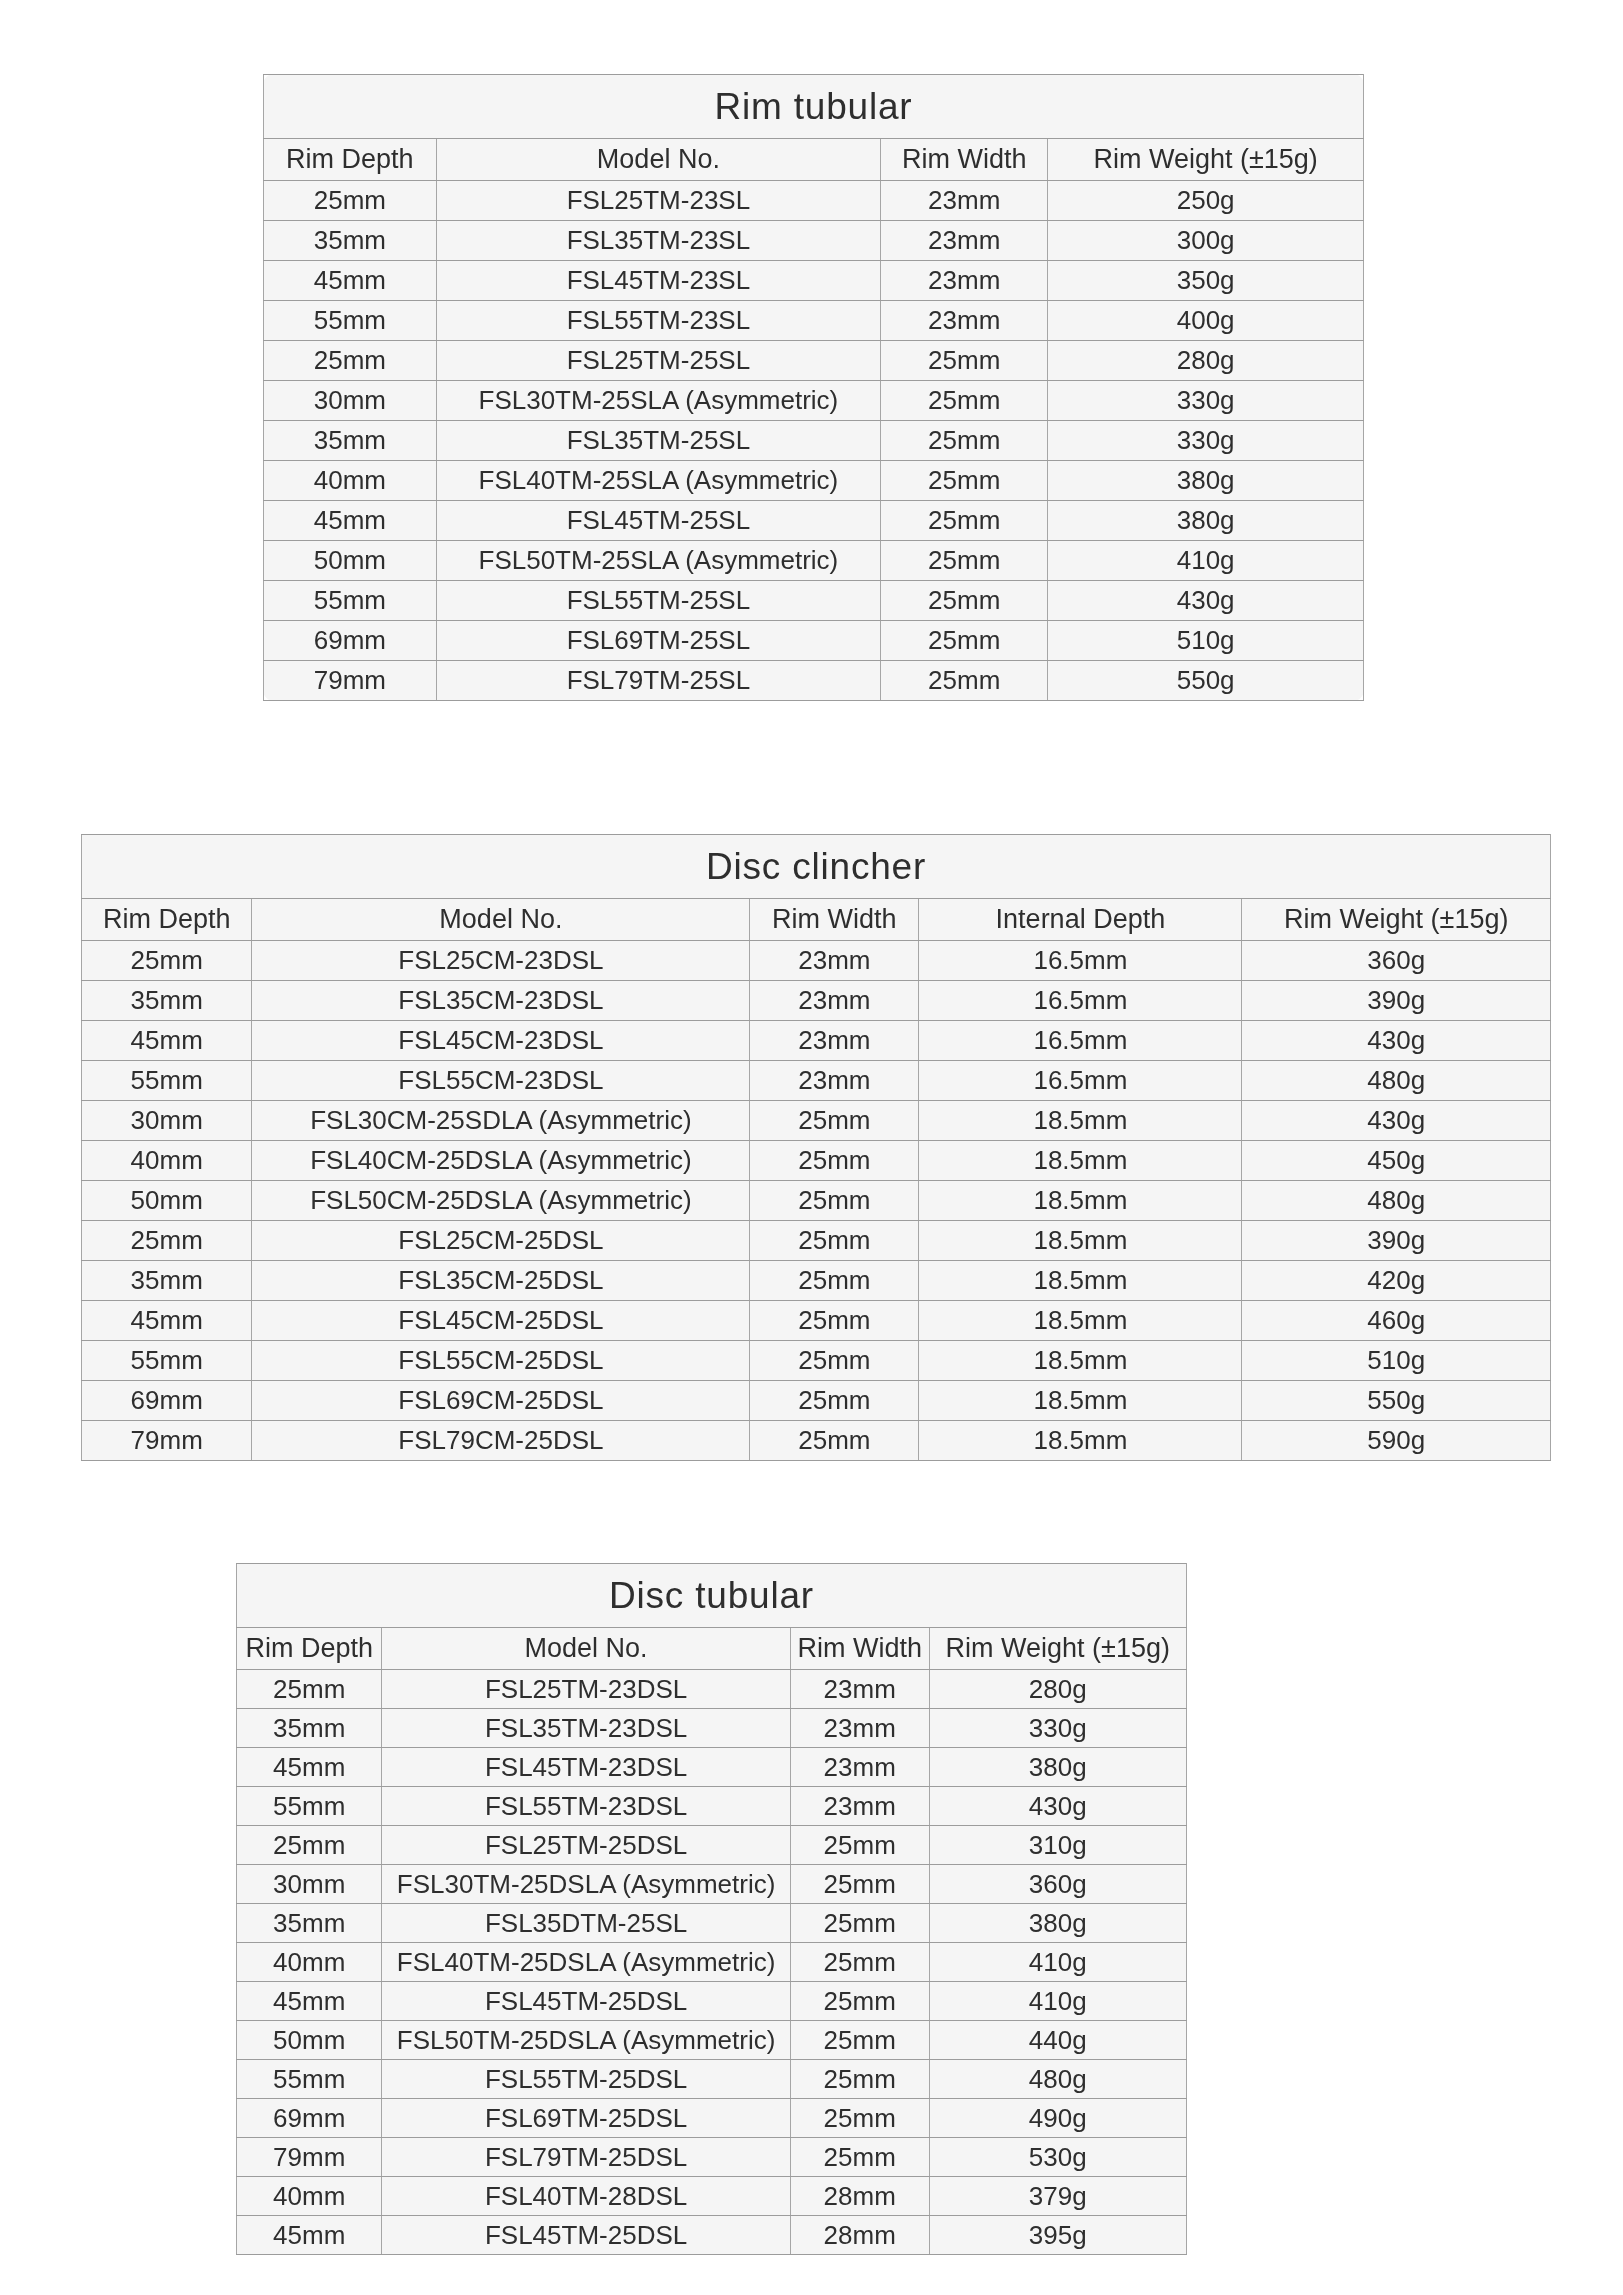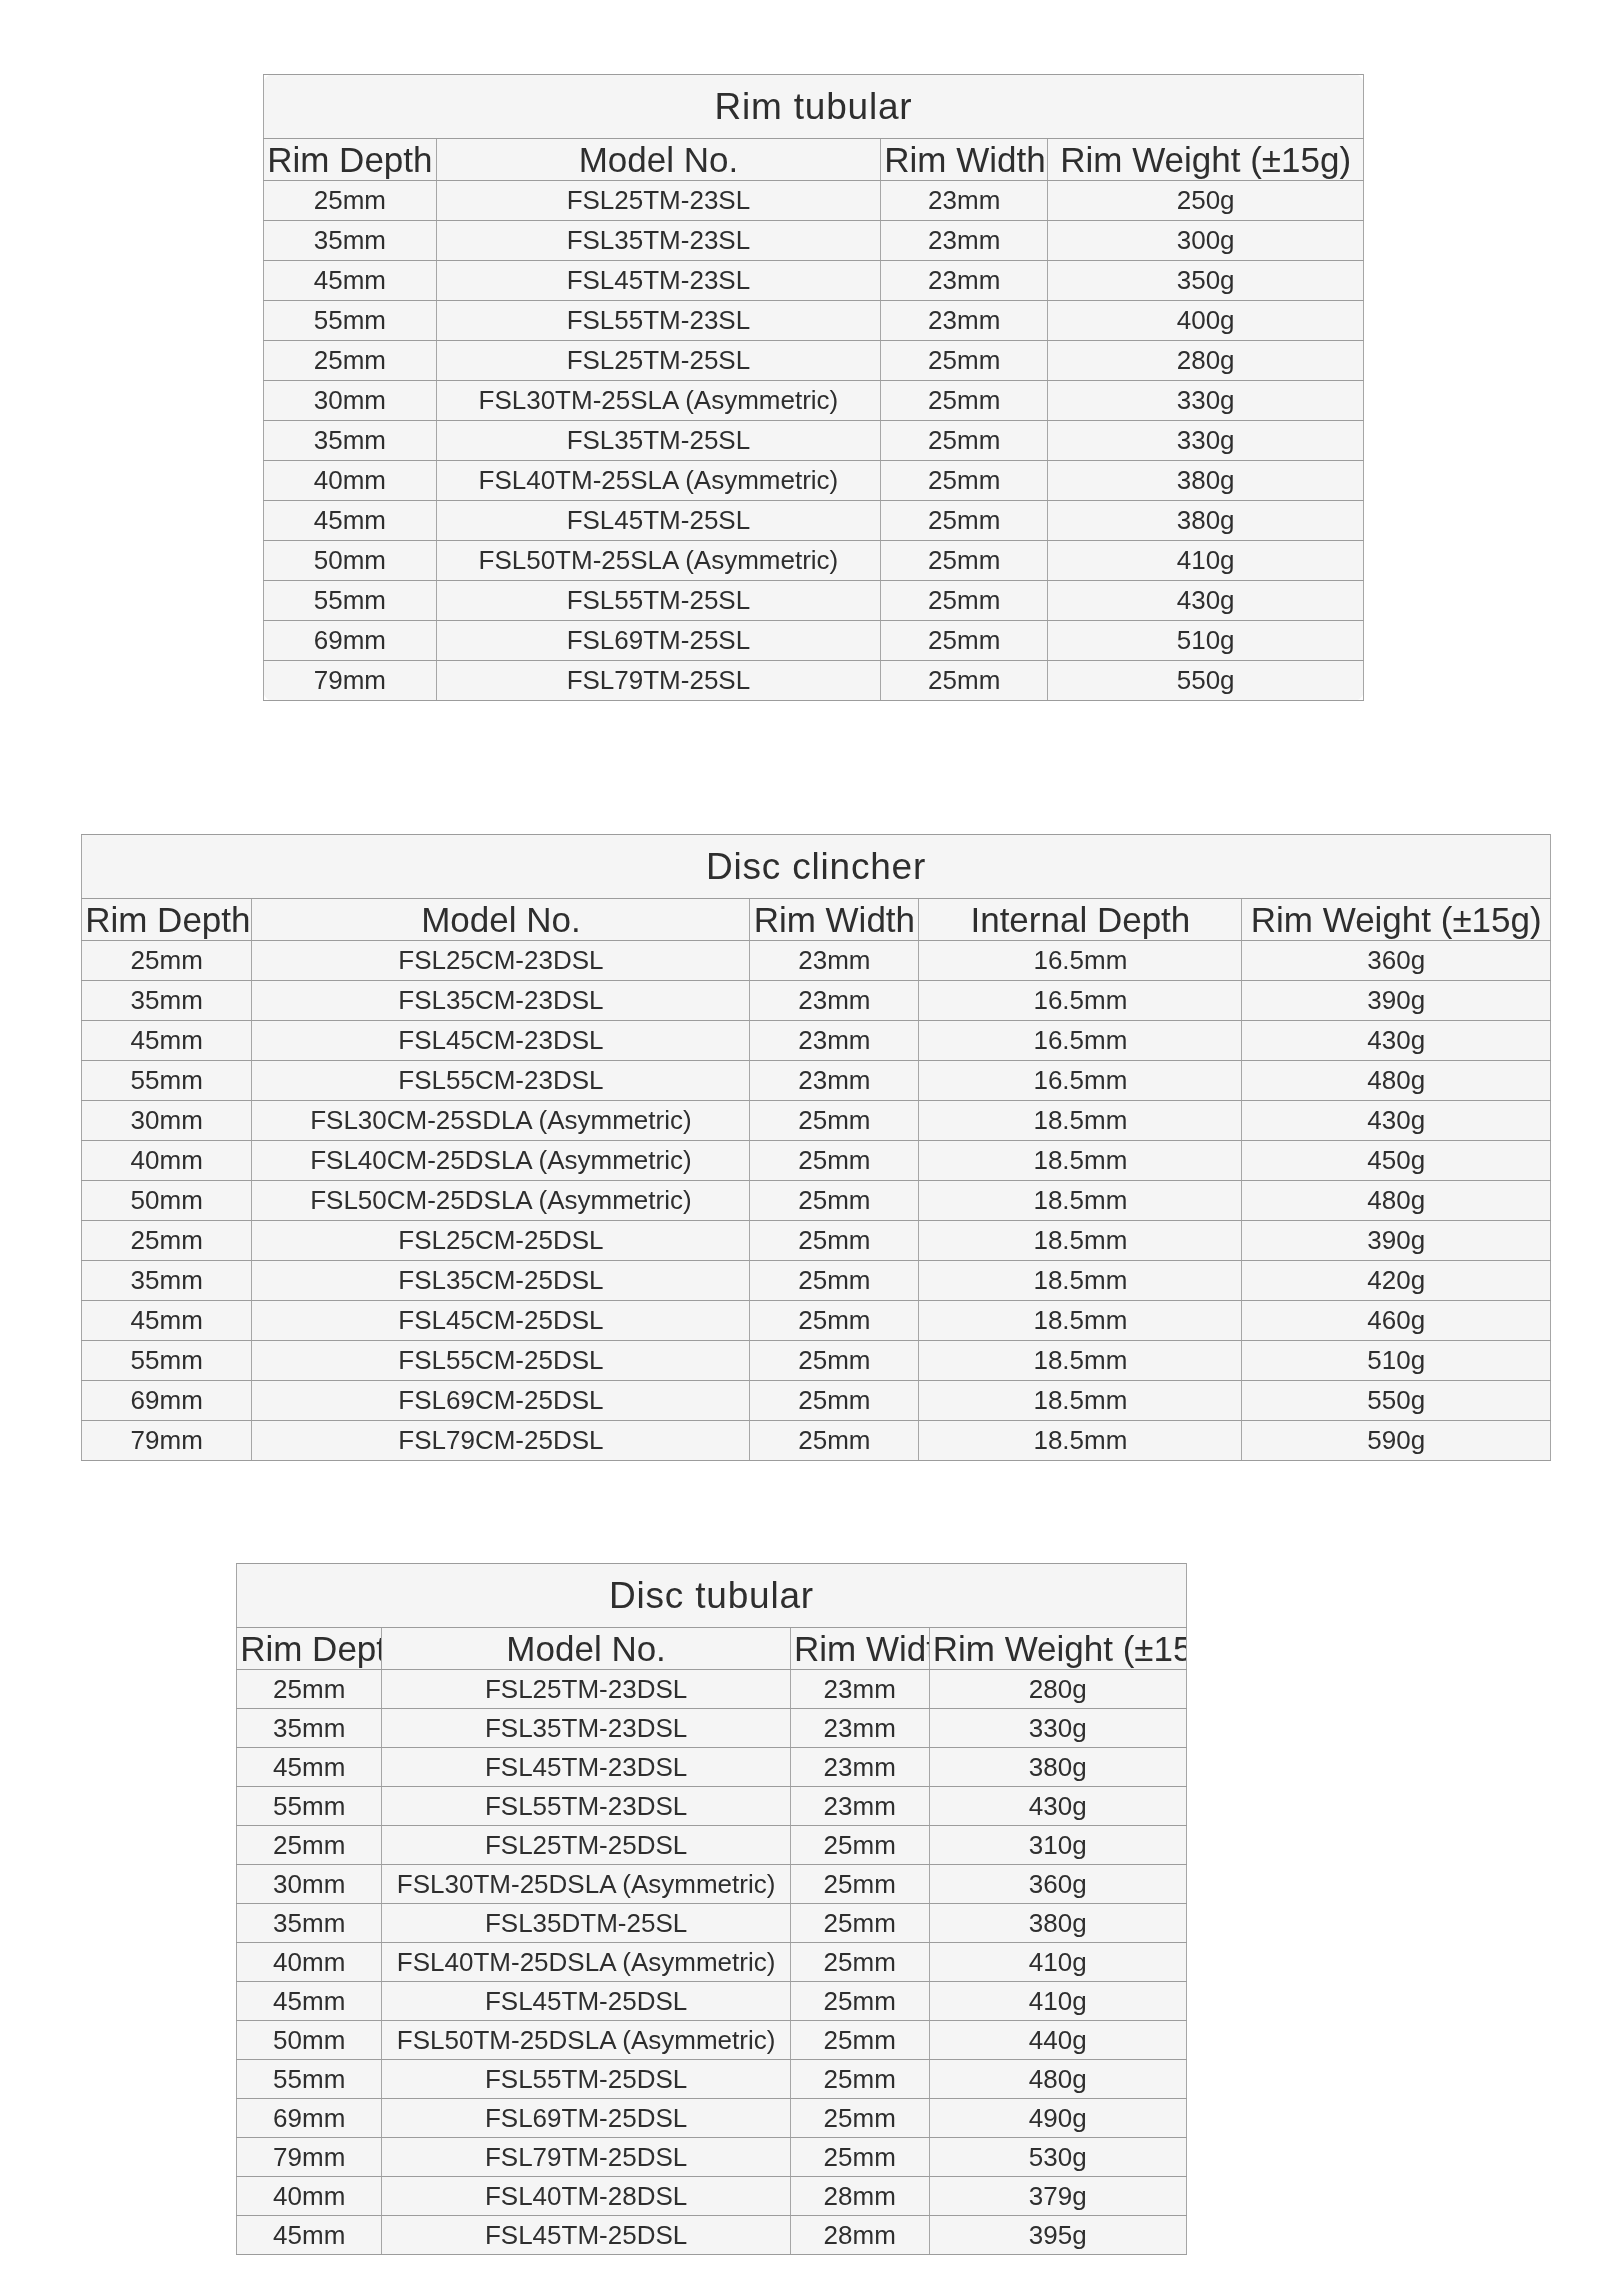--- a/index.html
+++ b/index.html
@@ -32,21 +32,21 @@
     white-space: nowrap;
     overflow: hidden;
     padding: 0 3.2px;
   }
   table.spec th.title-cell {
     font-size: 37px;
     height: 63px;
     letter-spacing: 0.8px;
   }
   table.spec thead th.col-header {
-    font-size: 35px;
+    font-size: 27px;
     height: 41px;
   }
   table.spec td {
     font-size: 26px;
   }
   table.t1 { left: 263px; top: 74px;  width: 1101px; border-radius: 11px; }
   table.t2 { left: 81px; top: 834px; width: 1470px; }
   table.t3 { left: 236px; top: 1563px; width: 951px; }
   table.t1 td { height: 39px; }
   table.t2 td { height: 39px; }

